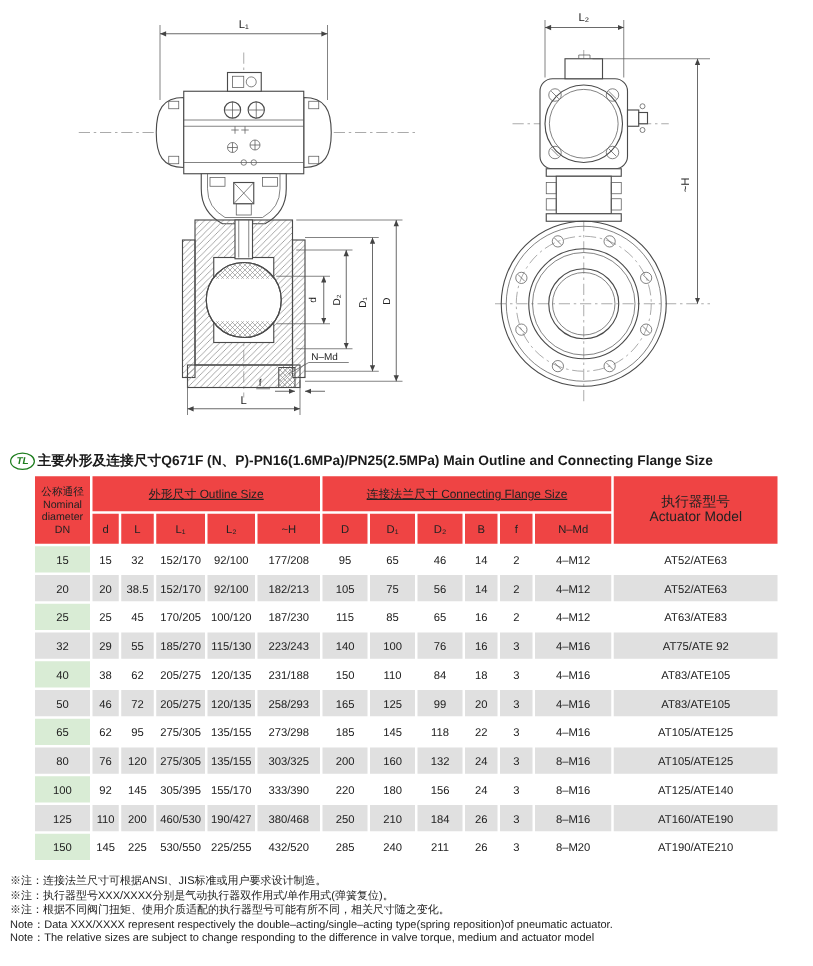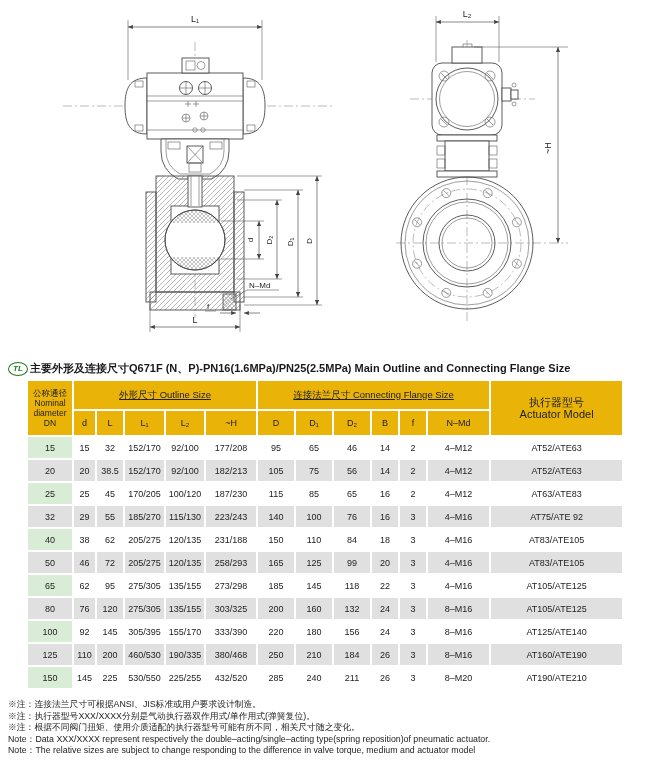--- a/index.html
+++ b/index.html
@@ -6,21 +6,21 @@
   body{width:650px;height:773px;font-family:"Liberation Sans",sans-serif;color:#1a1a1a;overflow:hidden;}
   .page{position:relative;width:634px;height:773px;background:#fff;}
   svg.drawing{display:block;}
   .title-row{display:flex;align-items:center;gap:2px;padding:1px 0 3px 8px;}
   .logo{flex:0 0 auto;width:18px;height:12px;border:1.4px solid #1e7d1e;border-radius:50%;
         color:#1e7d1e;font-size:8px;font-style:italic;font-weight:bold;line-height:11px;
         display:flex;align-items:center;justify-content:center;}
   .title{font-size:11px;font-weight:bold;margin:0;letter-spacing:0;text-align:center;}
   table.tbl{border-collapse:separate;border-spacing:2px;margin-left:26px;table-layout:fixed;width:594px;}
   .tbl th,.tbl td{text-align:center;font-weight:normal;overflow:hidden;white-space:nowrap;}
-  .tbl thead th{background:#eab308;color:#222;}
+  .tbl thead th{background:#ef4444;color:#222;}
   .tbl th.grp{font-size:9.5px;height:26px;text-decoration:underline;}
   .tbl th.sub{font-size:9px;height:22px;}
   .tbl th.dnh{font-size:8.5px;line-height:10px;}
   .tbl th.acth{font-size:11px;line-height:12px;}
   .tbl td{background:#fff;font-size:9px;height:19px;color:#222;}
   .tbl tr.alt td{background:#e0e0e0;}
   .tbl td.dn{background:#d9ecd5;}
   .notes{margin:9px 0 0 8px;}
   .notes p{margin:0;font-size:8.8px;line-height:11.6px;color:#222;}
 </style>
@@ -421,21 +421,21 @@
           <td>24</td>
           <td>3</td>
           <td>8–M16</td>
           <td>AT125/ATE140</td>
         </tr>
         <tr class="alt">
           <td class="dn">125</td>
           <td>110</td>
           <td>200</td>
           <td>460/530</td>
-          <td>190/335</td>
+          <td>190/427</td>
           <td>380/468</td>
           <td>250</td>
           <td>210</td>
           <td>184</td>
           <td>26</td>
           <td>3</td>
           <td>8–M16</td>
           <td>AT160/ATE190</td>
         </tr>
         <tr>

